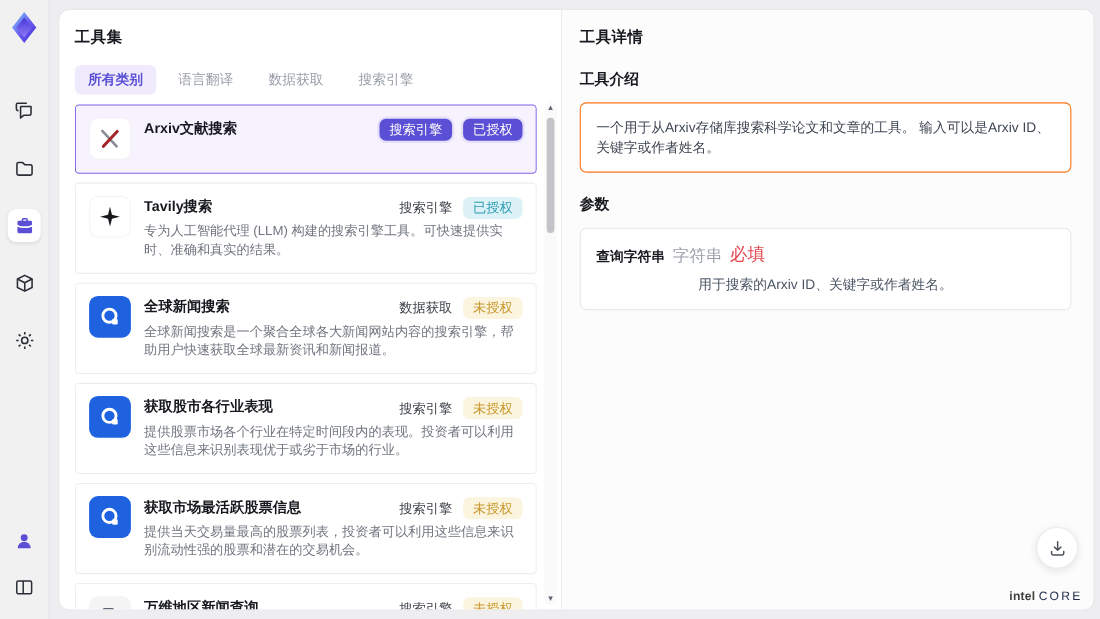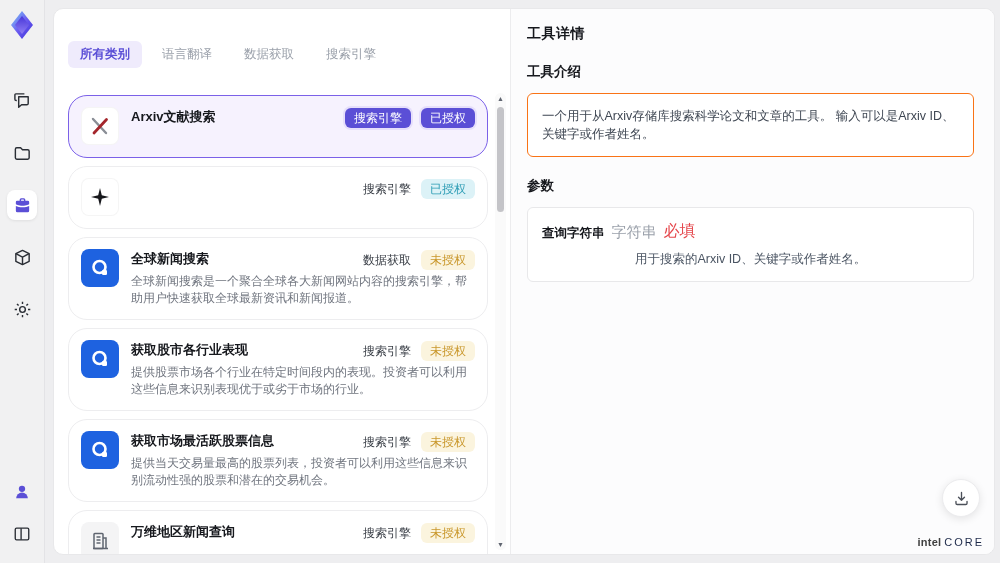--- a/index.html
+++ b/index.html
@@ -36,21 +36,21 @@
   .tabs { display:flex; align-items:center; gap:8px; margin-top:16px; }
   .tab { font-size:12.5px; color:#9AA0AA; padding:5px 12px; border-radius:6px; cursor:pointer; white-space:nowrap; }
   .tab.active { background:#EFEBFC; color:#5B4FD6; font-weight:bold; }
 
   
   .tool-list {
     position:absolute; left:14px; right:22px; top:82px; bottom:0;
     overflow:hidden; display:flex; flex-direction:column; gap:8px; padding-top:4px;
   }
   .card {
-    background:#FFFFFF; border:1px solid #EDEDEF; border-radius:19px;
+    background:#FFFFFF; border:1px solid #EDEDEF; border-radius:4px;
     padding:11px 12px 12px 12px; position:relative; display:flex; gap:12px; flex-shrink:0; cursor:pointer;
   }
   .card.selected { border:1.5px solid #7B61E8; background:#F6F2FE; }
   .tool-icon {
     width:38px; height:38px; border-radius:8px; flex-shrink:0;
     display:flex; align-items:center; justify-content:center; background:#FFFFFF;
     border:1px solid rgba(0,0,0,.04);
   }
   .tool-icon.blue { background:#1E62E0; border:none; }
   .tool-icon.gray { background:#F4F4F5; border:none; }
@@ -157,20 +157,21 @@
         <rect x="2.5" y="3.5" width="15" height="13" rx="1.5"></rect>
         <path d="M9 3.5v13"></path>
       </svg>
     </div>
   </div>
 </div>
 
 <div class="main">
 
   <div class="panel-left">
+    <div class="h1">工具集</div>
 
     <div class="tabs">
       <div class="tab active">所有类别</div>
       <div class="tab">语言翻译</div>
       <div class="tab">数据获取</div>
       <div class="tab">搜索引擎</div>
     </div>
 
     <div class="tool-list">
 
@@ -188,20 +189,24 @@
           <span class="pill solid">搜索引擎</span>
           <span class="pill solid">已授权</span>
         </div>
       </div>
 
       <div class="card">
         <div class="tool-icon">
           <svg width="22" height="22" viewBox="0 0 22 22" fill="#17181C">
             <path d="M11 2l1.8 7.2L20 11l-7.2 1.8L11 20l-1.8-7.2L2 11l7.2-1.8z"></path>
           </svg>
+        </div>
+        <div class="tool-body">
+          <div class="tool-title">Tavily搜索</div>
+          <div class="tool-desc">专为人工智能代理 (LLM) 构建的搜索引擎工具。可快速提供实时、准确和真实的结果。</div>
         </div>
         <div class="badges">
           <span class="cat-plain">搜索引擎</span>
           <span class="pill blue">已授权</span>
         </div>
       </div>
 
       <div class="card">
         <div class="tool-icon blue">
           <svg width="22" height="22" viewBox="0 0 22 22" fill="none">

